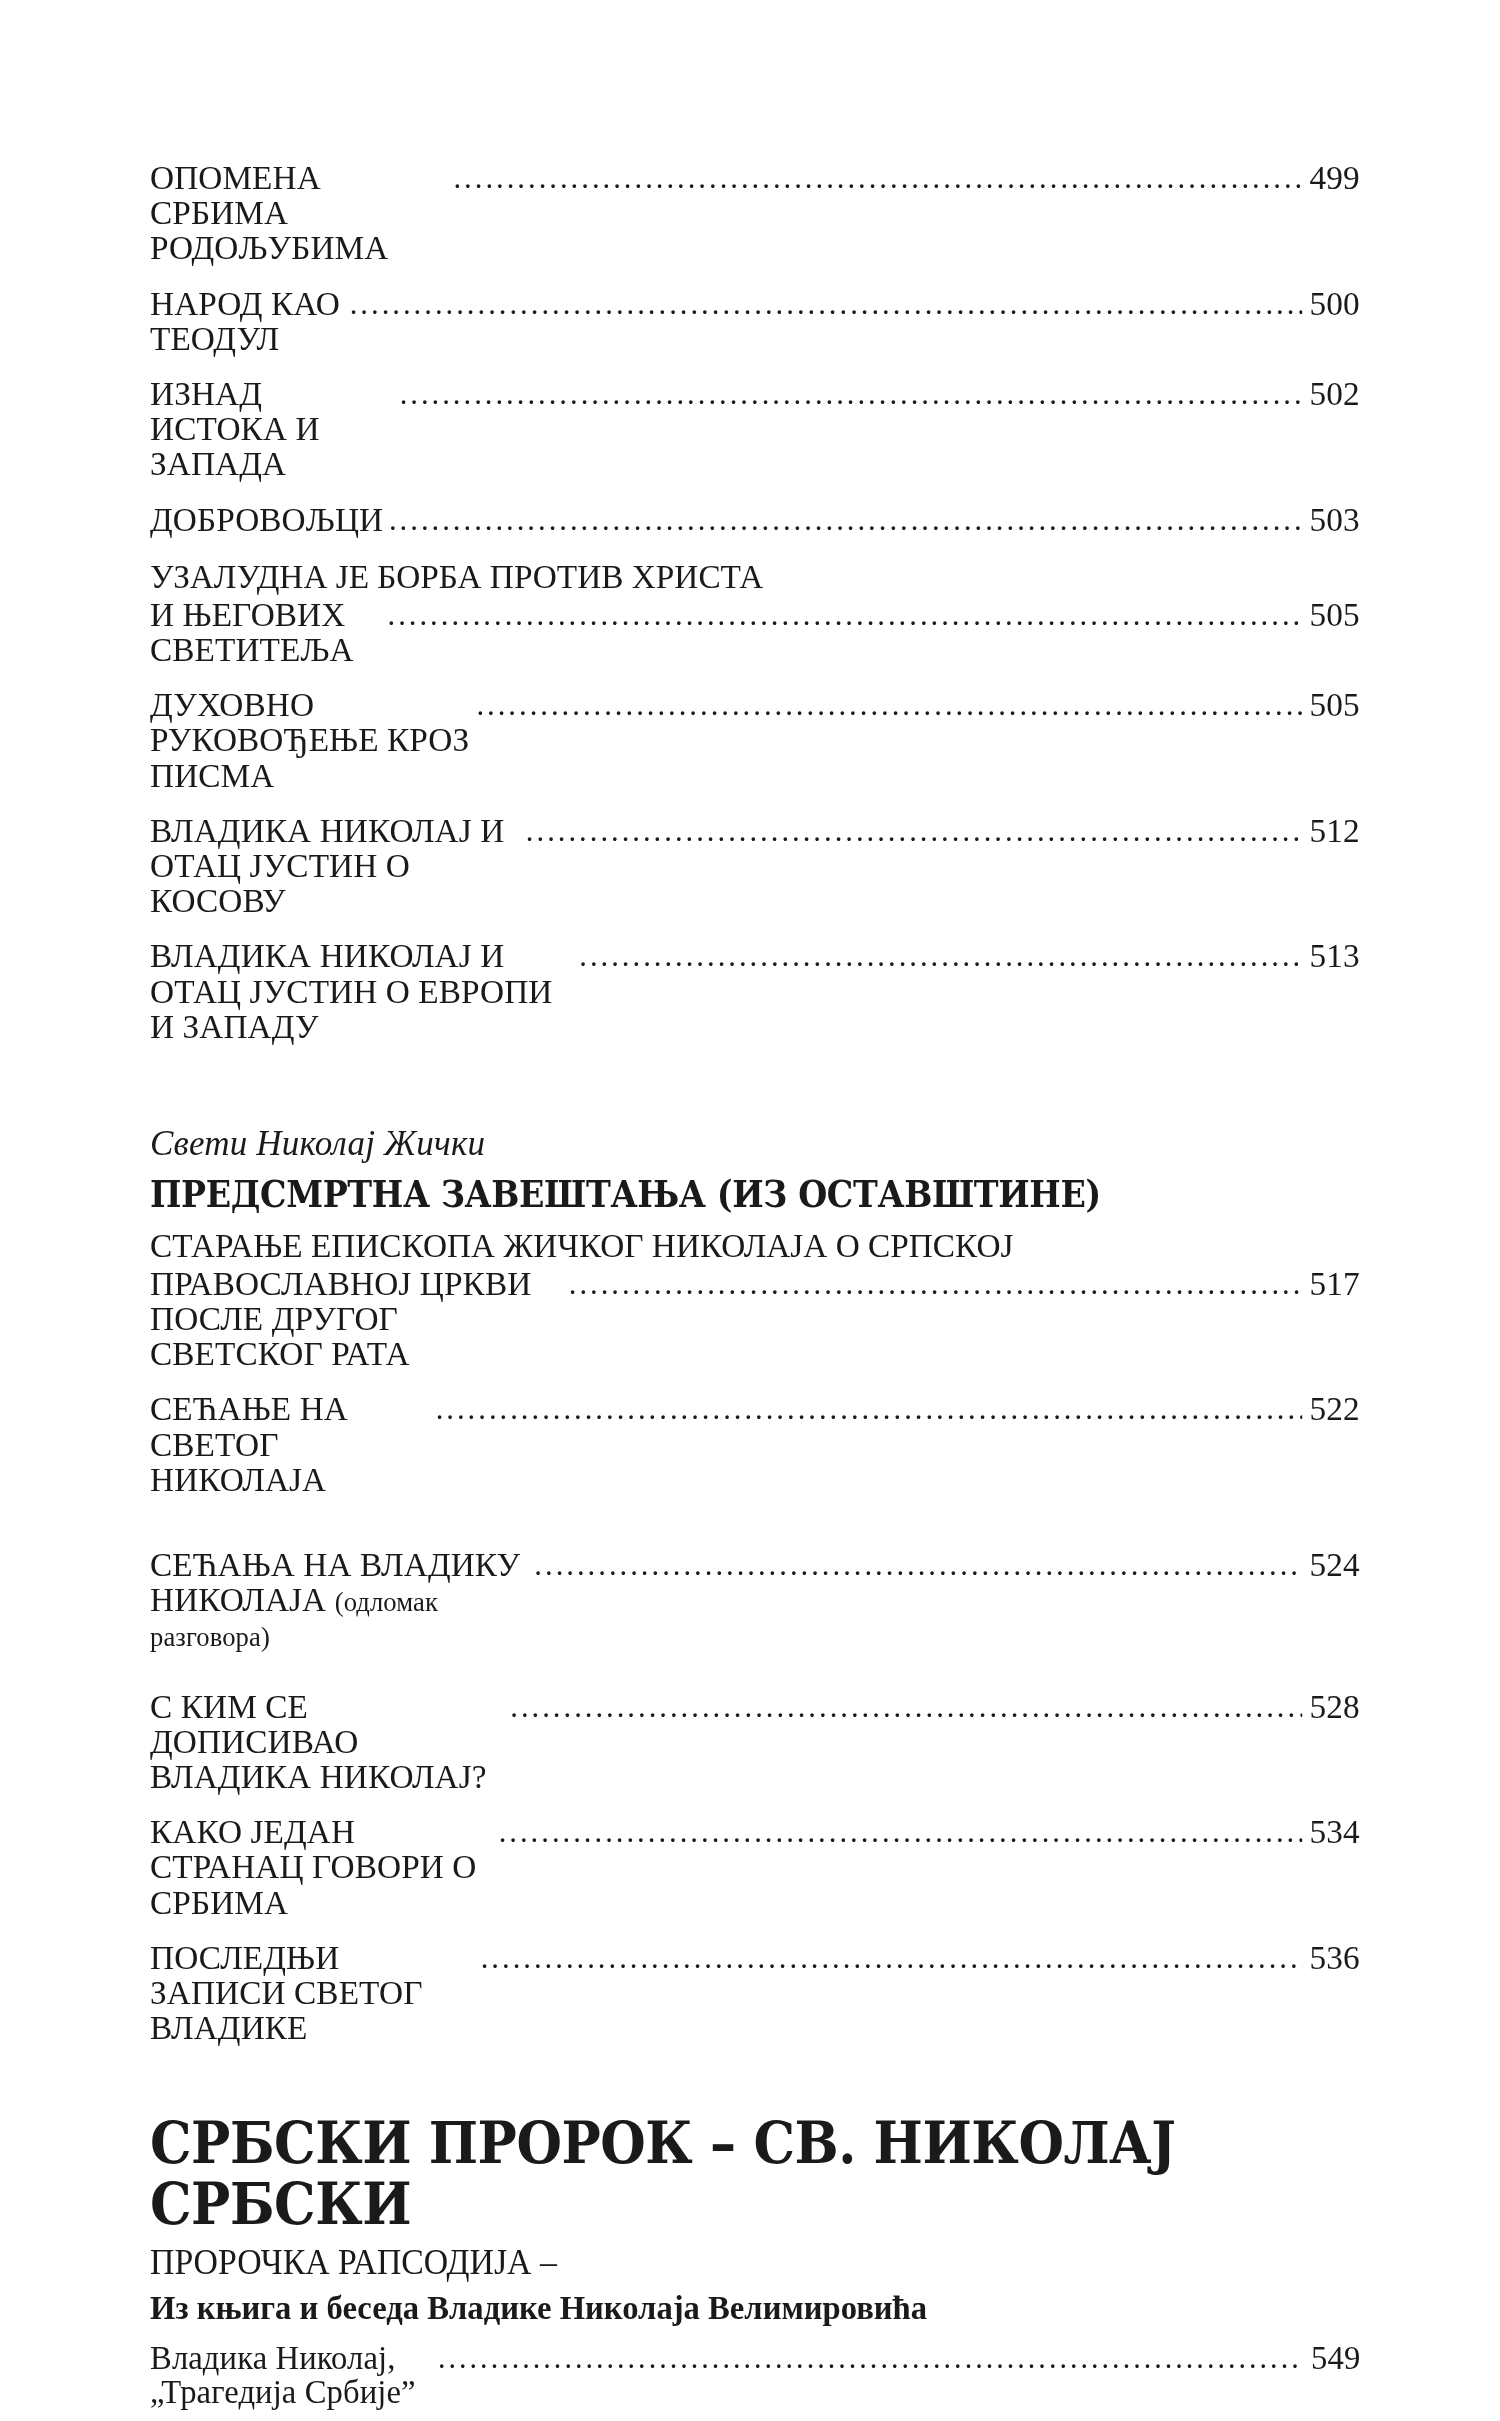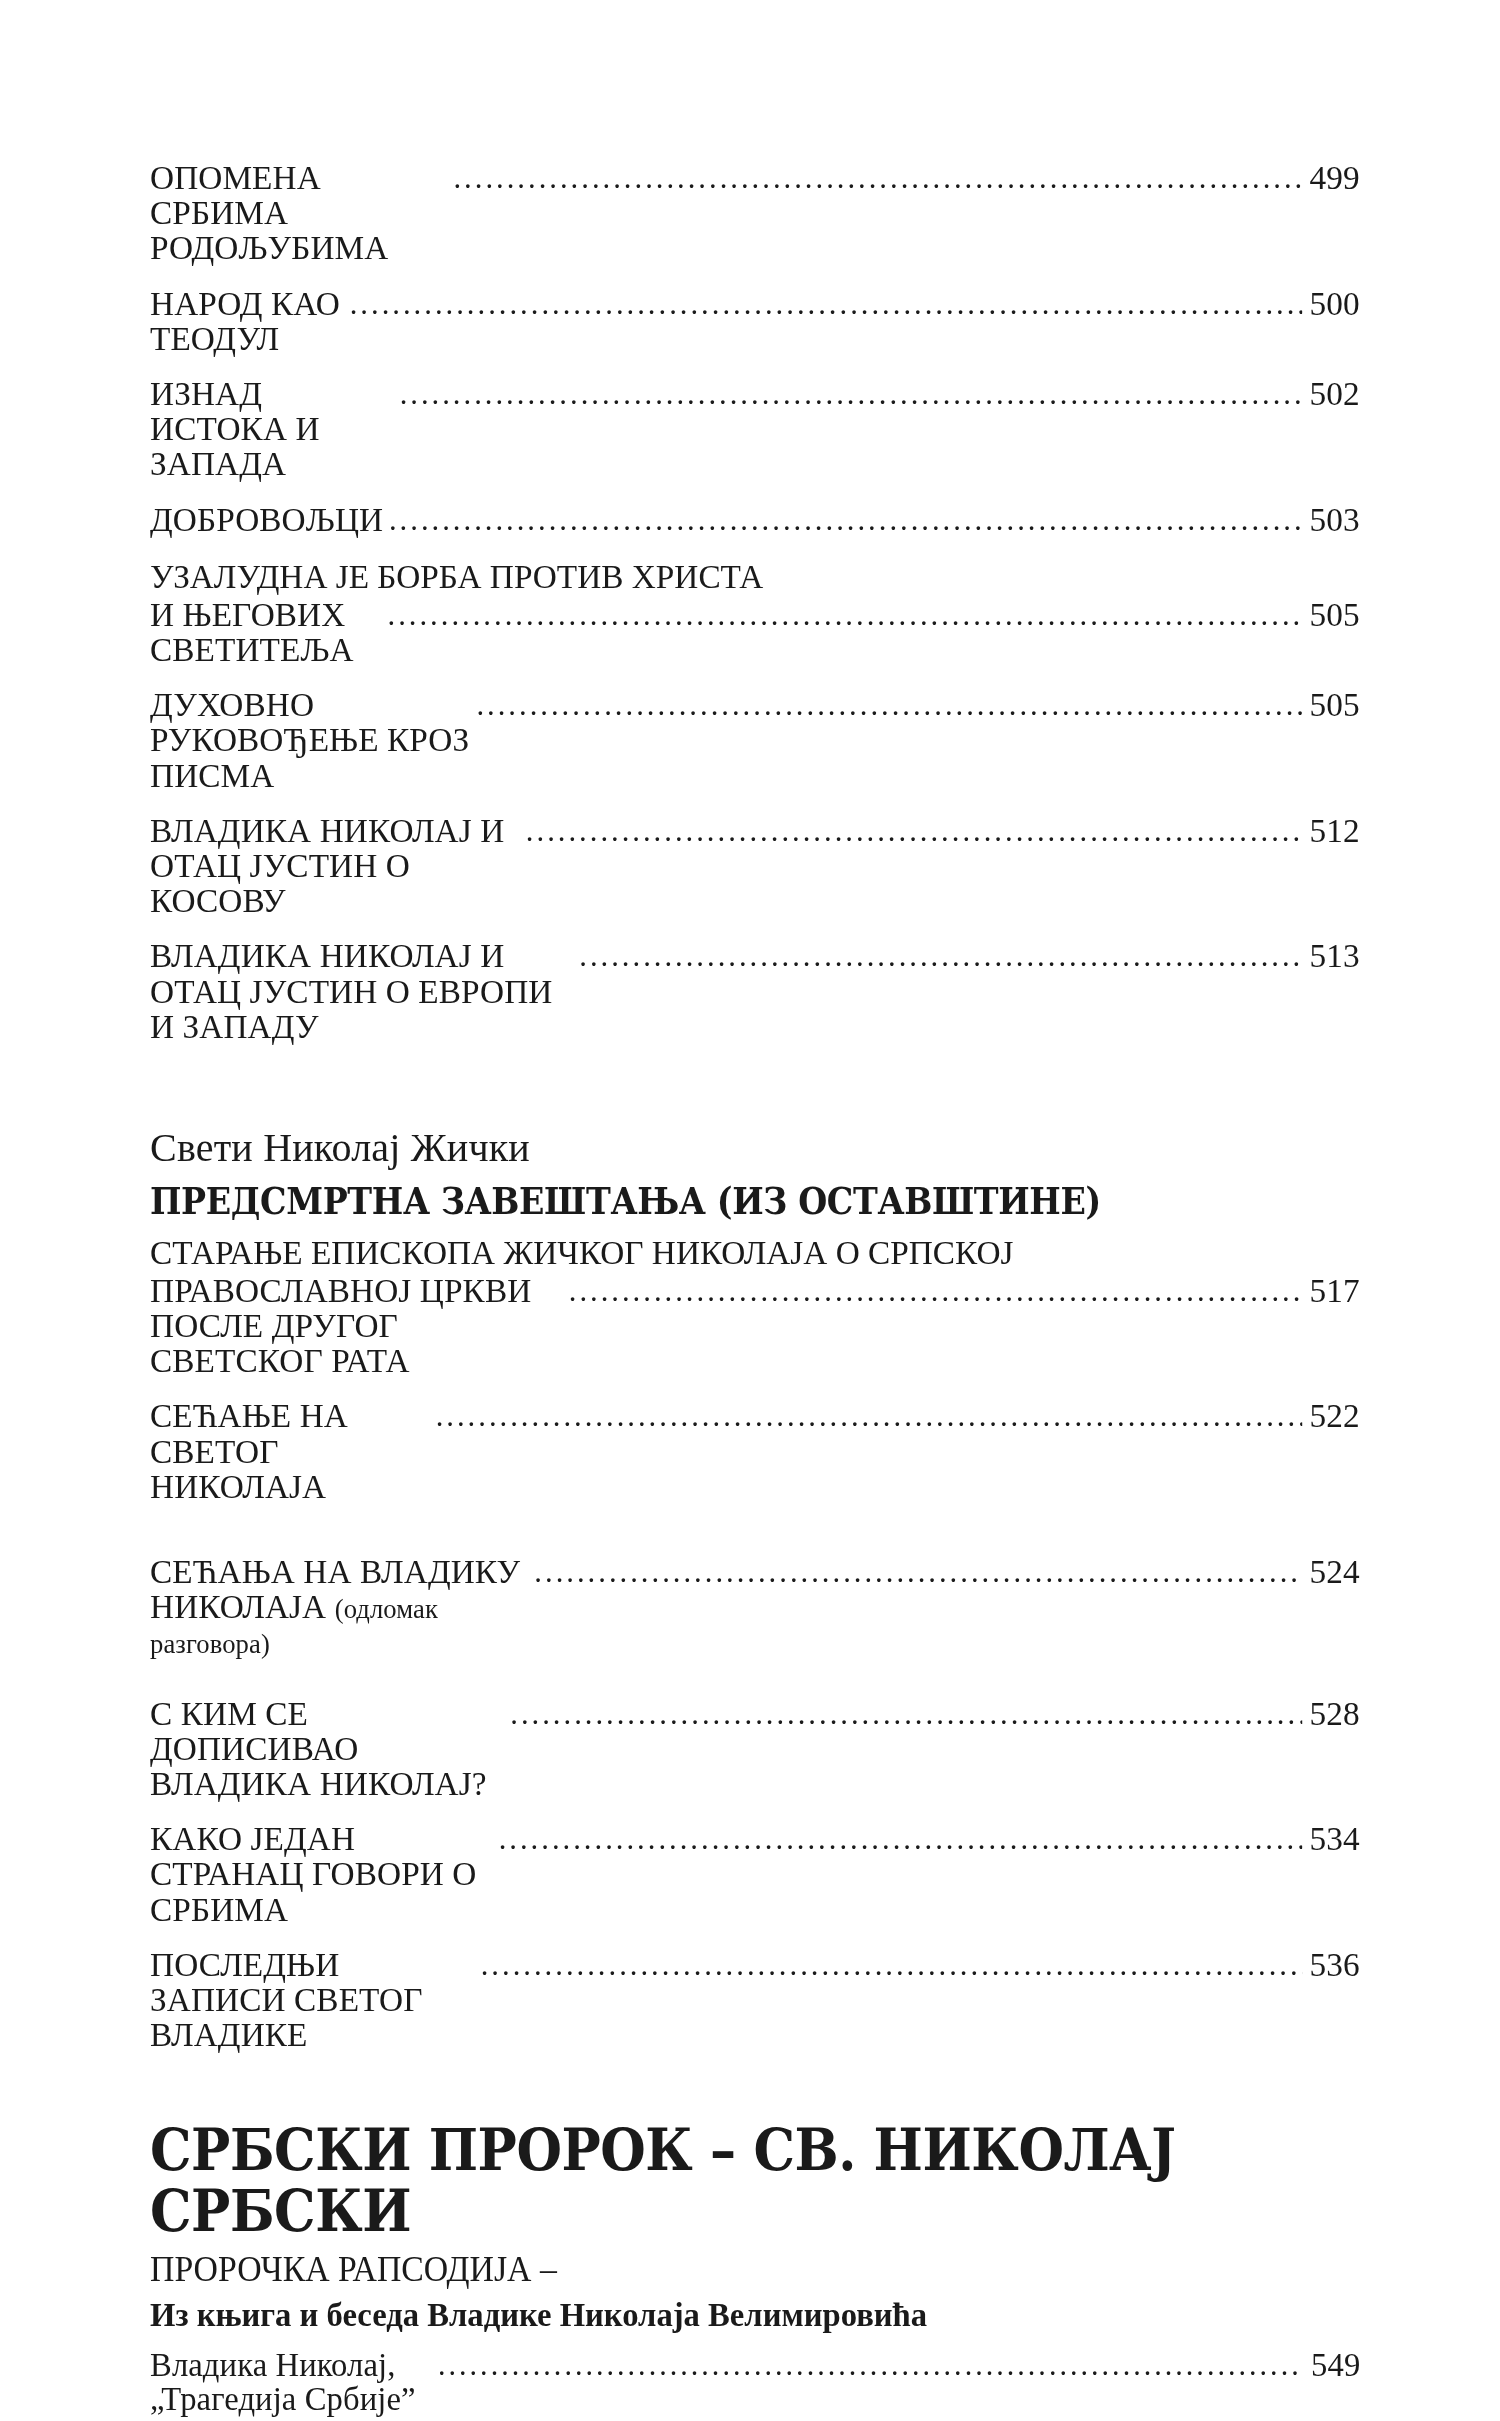--- a/index.html
+++ b/index.html
@@ -64,21 +64,22 @@
   .plain-line {
     font-size: 34.5px;
     margin-bottom: 1px;
     transform: scaleX(0.965);
     transform-origin: left center;
   }
 
   
   .group { margin-top: 0; }
   .author-italic {
-    font-size: 40px;
+    font-style: italic;
+    font-size: 35px;
     letter-spacing: 0.2px;
     margin-bottom: 8px;
   }
   .display-heading {
     font-family: "DejaVu Serif", "Liberation Serif", serif;
     font-weight: bold;
     font-size: 37px;
     letter-spacing: -0.4px;
     margin-bottom: 10px;
     transform: scaleX(0.90);

